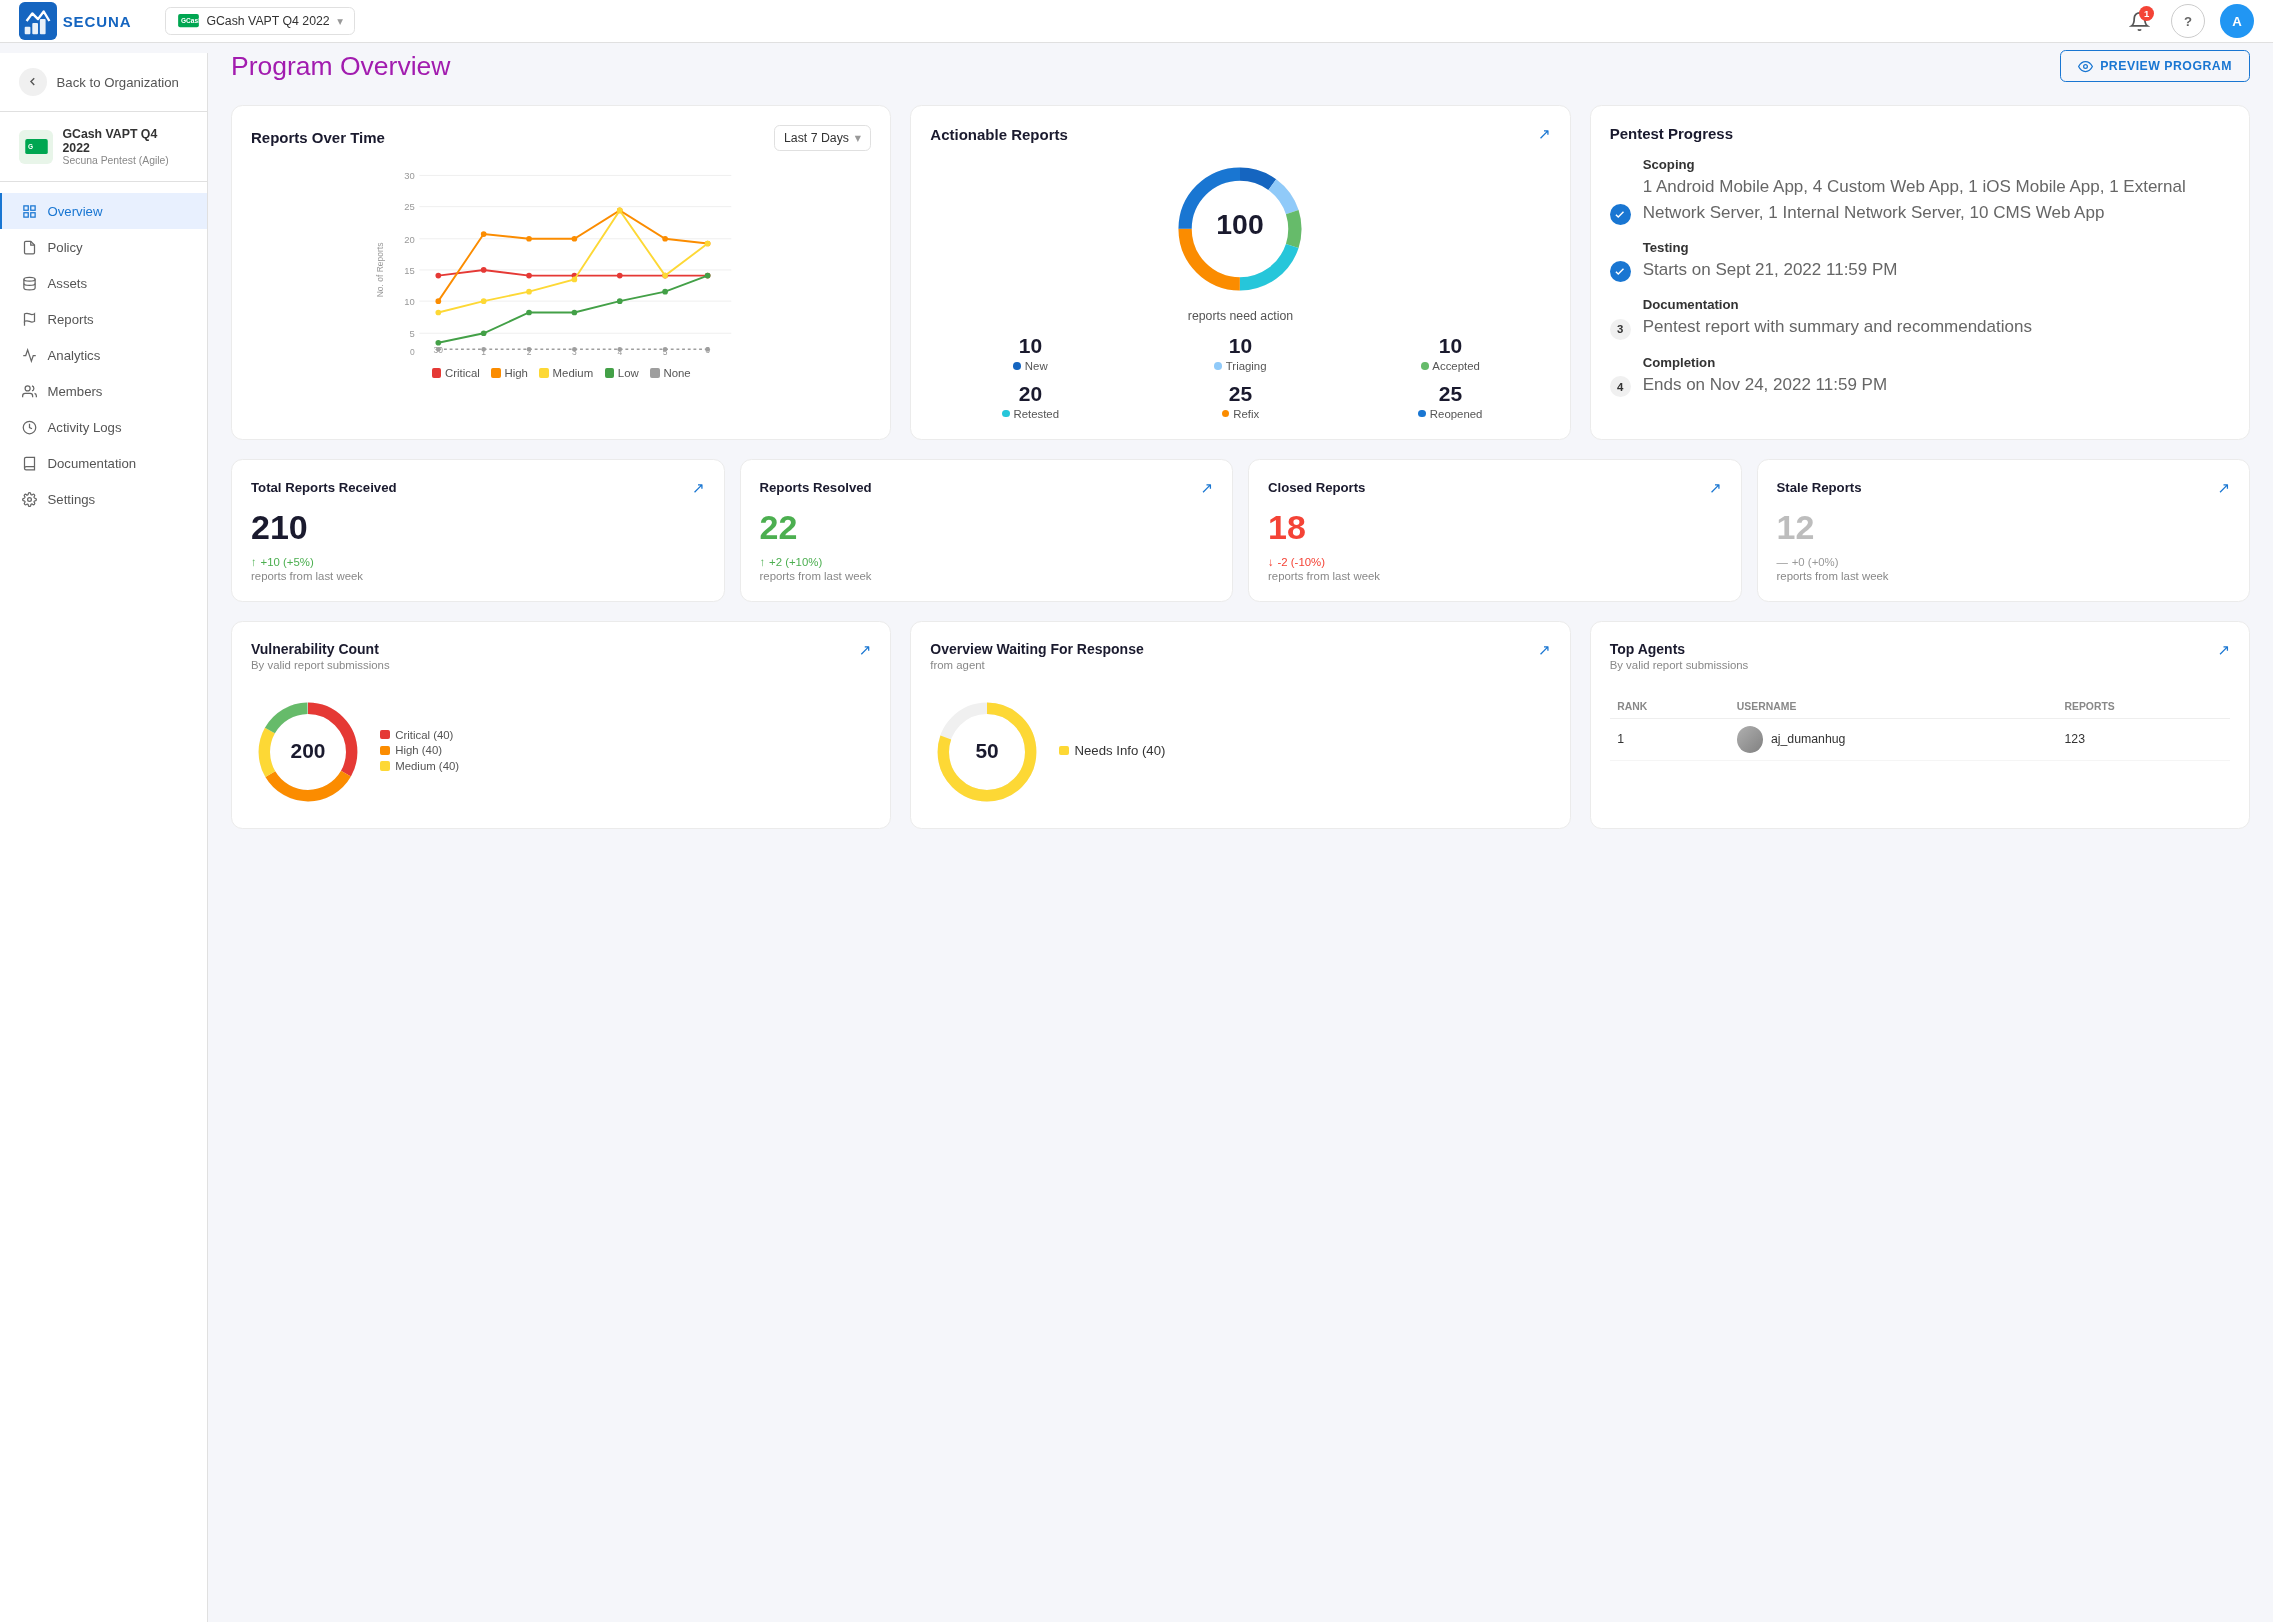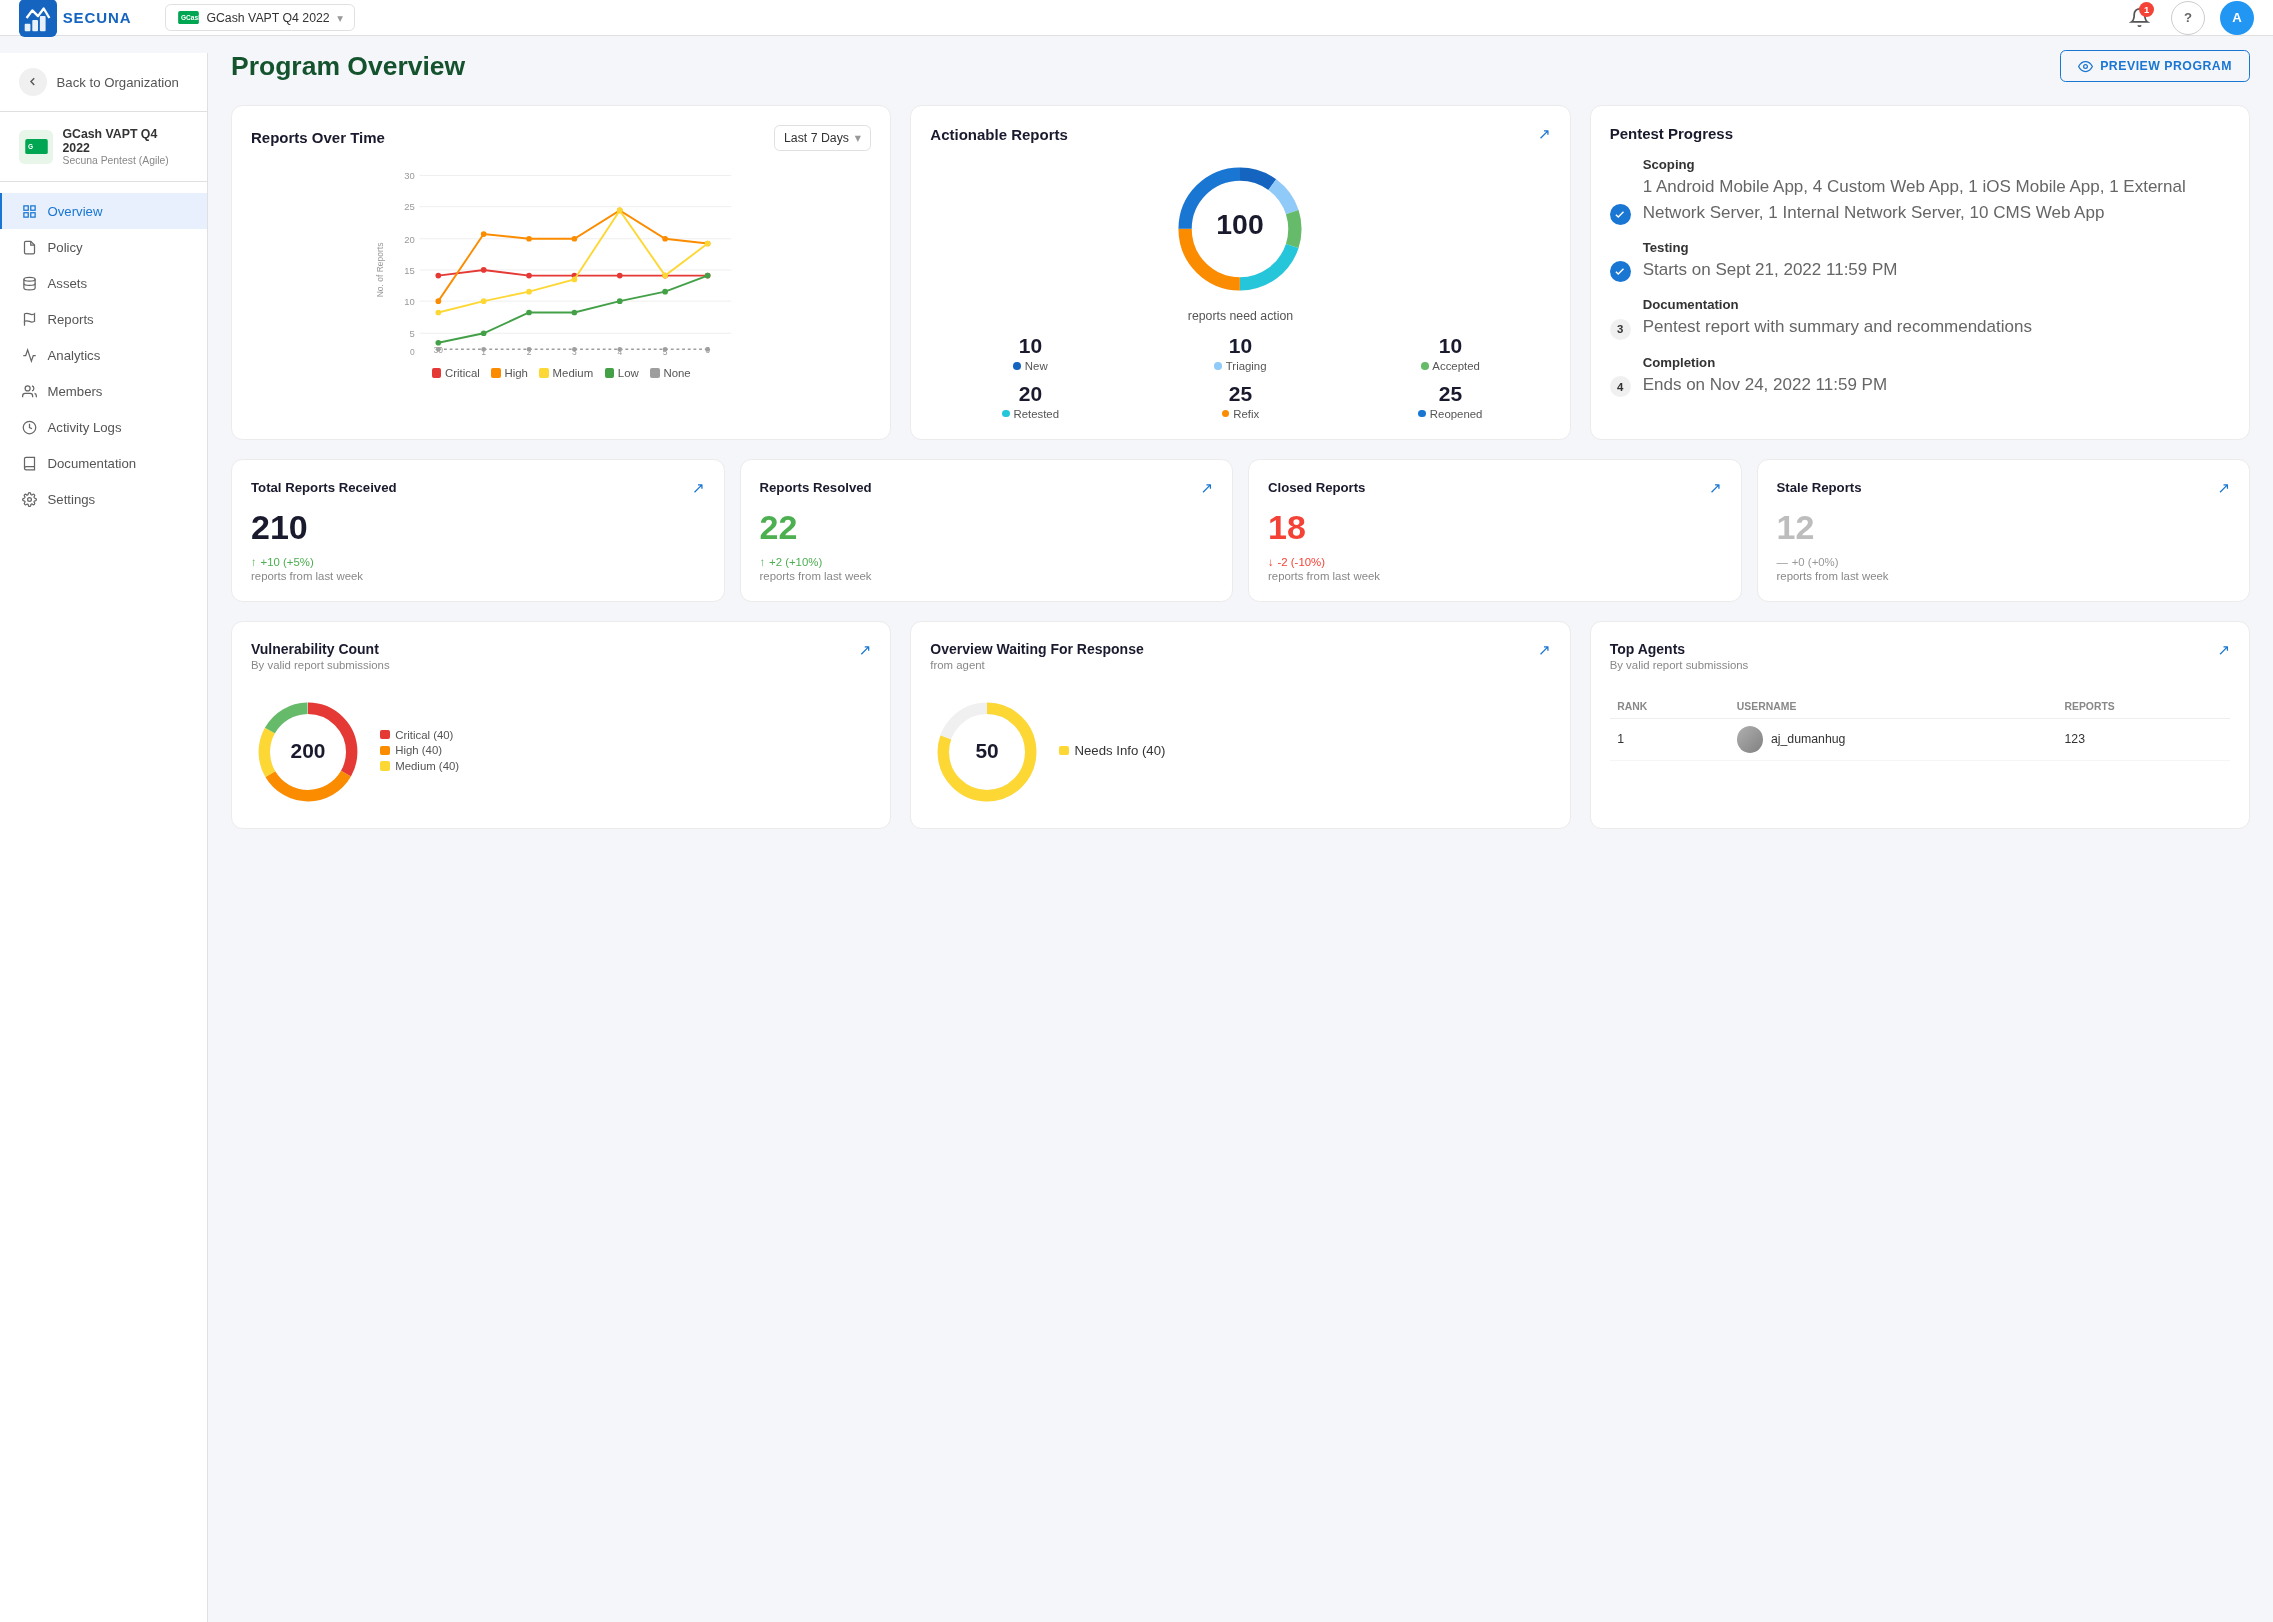--- a/index.html
+++ b/index.html
@@ -1,21 +1,21 @@
 <!DOCTYPE html>
 <html style="font-size:15px"><head>
   <meta charset="utf-8">
   <style>
     * { box-sizing: border-box; margin: 0; padding: 0; }
     body { font-family: -apple-system, BlinkMacSystemFont, 'Segoe UI', sans-serif; background: #f5f6fa; color: #333; font-size: 13.2px; }
 
     
     .topnav {
       display: flex; align-items: center; background: #fff;
-      border-bottom: 0.9px solid #e0e0e0; padding: 0 19px; height: 36px;
+      border-bottom: 0.9px solid #e0e0e0; padding: 0 19px; height: 43px;
       position: fixed; top: 0; left: 0; right: 0; z-index: 100;
     }
     .topnav-logo { display: flex; align-items: center; margin-right: 19px; }
     .logo-icon { width: 38px; height: 38px; }
     .org-selector {
       display: flex; align-items: center; border: 0.9px solid #e0e0e0;
       border-radius: 5.7px; padding: 5.7px 11.4px; cursor: pointer; gap: 7.6px;
       background: #fff; min-width: 170px;
     }
     .org-selector-text { font-size: 12.3px; font-weight: 500; color: #333; flex: 1; }
@@ -60,21 +60,21 @@
     .main-content { margin-left: 208px; padding: 23px; flex: 1; }
 
     
     .breadcrumb { font-size: 11.4px; color: #888; margin-bottom: 15px; }
     .breadcrumb span { margin: 0 3.8px; }
     .breadcrumb .crumb-link { color: #888; }
     .breadcrumb .crumb-active { color: #333; font-weight: 500; }
 
     
     .page-header { display: flex; align-items: center; justify-content: space-between; margin-bottom: 23px; }
-    .page-title { font-size: 26.5px; font-weight: 700; color: #14532d; }
+    .page-title { font-size: 26.5px; font-weight: 400; color: #a21caf; }
     .preview-btn {
       display: flex; align-items: center; gap: 7.6px; border: 1.9px solid #1976d2;
       color: #1976d2; background: transparent; border-radius: 5.7px;
       padding: 7.6px 17px; font-size: 12.3px; font-weight: 600; cursor: pointer; letter-spacing: 0.5px;
     }
 
     
     .cards-top { display: grid; grid-template-columns: 1fr 1fr 1fr; gap: 19px; margin-bottom: 19px; }
     .card { background: #fff; border-radius: 11.4px; padding: 19px; border: 0.9px solid #ebebeb; }
     .card-header { display: flex; align-items: center; justify-content: space-between; margin-bottom: 15px; }

